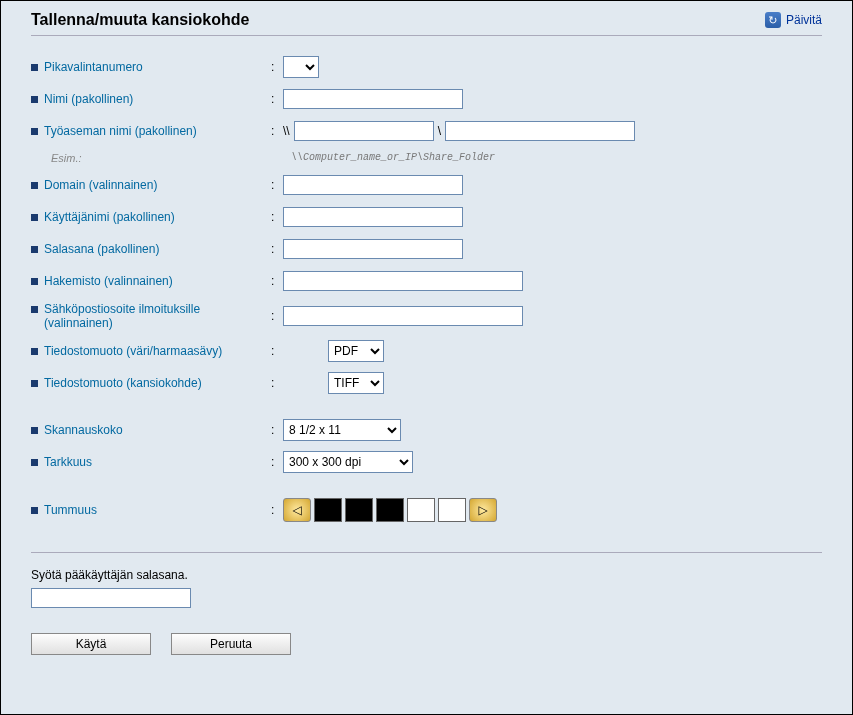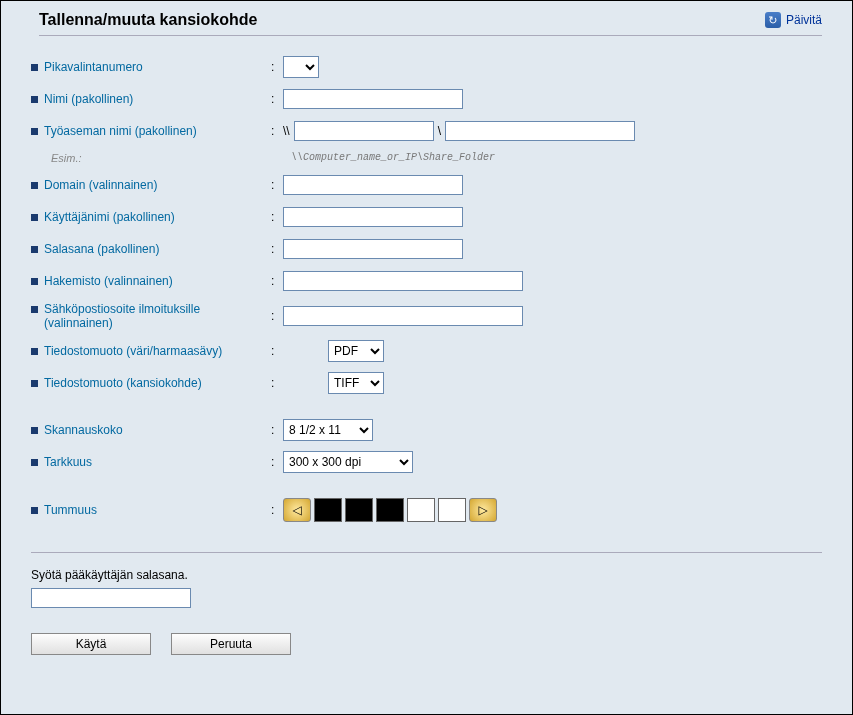--- a/index.html
+++ b/index.html
@@ -1,36 +1,36 @@
 <!DOCTYPE html>
 <html><head>
 <meta charset="utf-8">
 <style>
 * { box-sizing: border-box; margin: 0; padding: 0; }
 body { background: #e1e9f0; font-family: Arial, sans-serif; font-size: 12px; color: #000; }
 .container { width: 853px; height: 715px; border: 1px solid #000; padding: 10px 30px; position: relative; }
-.header { display: flex; justify-content: space-between; align-items: center; border-bottom: 1px solid #aab; padding-bottom: 6px; margin-bottom: 20px; margin-left: 8px; }
+.header { display: flex; justify-content: space-between; align-items: center; border-bottom: 1px solid #aab; padding-bottom: 6px; margin-bottom: 20px; }
 .title { font-size: 16px; font-weight: bold; }
 .refresh { display: flex; align-items: center; gap: 5px; color: #003399; cursor: pointer; font-size: 12px; }
 .refresh-icon { width: 16px; height: 16px; background: linear-gradient(#4a7ec8, #2a5ea8); border-radius: 3px; display: flex; align-items: center; justify-content: center; color: #fff; font-size: 11px; }
 .form-row { display: flex; align-items: center; margin-bottom: 10px; min-height: 22px; }
 .form-label { width: 240px; display: flex; align-items: flex-start; gap: 6px; }
 .bullet { width: 7px; height: 7px; background: #1a3a6e; margin-top: 4px; flex-shrink: 0; }
 .label-text { color: #0369a1; }
 .colon { width: 12px; color: #000; }
 .form-control { display: flex; align-items: center; gap: 4px; }
 input[type="text"], input[type="password"] { height: 20px; border: 1px solid #7a8; border-color: #6a8ab0; padding: 1px 3px; font-size: 12px; background: #fff; }
 select { height: 22px; border: 1px solid #6a8ab0; background: #fff; font-size: 12px; padding: 1px; }
 .input-sm { width: 180px; }
 .input-md { width: 240px; }
 .input-comp { width: 140px; }
 .input-share { width: 190px; }
 .select-tiny { width: 36px; }
 .select-med { width: 56px; margin-left: 45px; }
-.select-scan { width: 90px; }
+.select-scan { width: 118px; }
 .select-res { width: 130px; }
 .example-row { display: flex; margin-bottom: 10px; font-size: 10px; color: #777; font-style: italic; font-family: 'Courier New', monospace; }
 .example-row .lbl { width: 240px; padding-left: 20px; font-family: Arial; color: #888; font-size: 11px; }
 .example-row .val { margin-left: 20px; }
 .spacer { height: 15px; }
 .dark-row { display: flex; align-items: center; gap: 3px; }
 .dark-btn { width: 28px; height: 24px; border: 1px solid #888; background: radial-gradient(circle, #ffe9a0, #d4a731); border-radius: 3px; cursor: pointer; display: flex; align-items: center; justify-content: center; }
 .dark-swatch { width: 28px; height: 24px; border: 1px solid #666; }
 .sw-black { background: #000; }
 .sw-white { background: #fff; }

